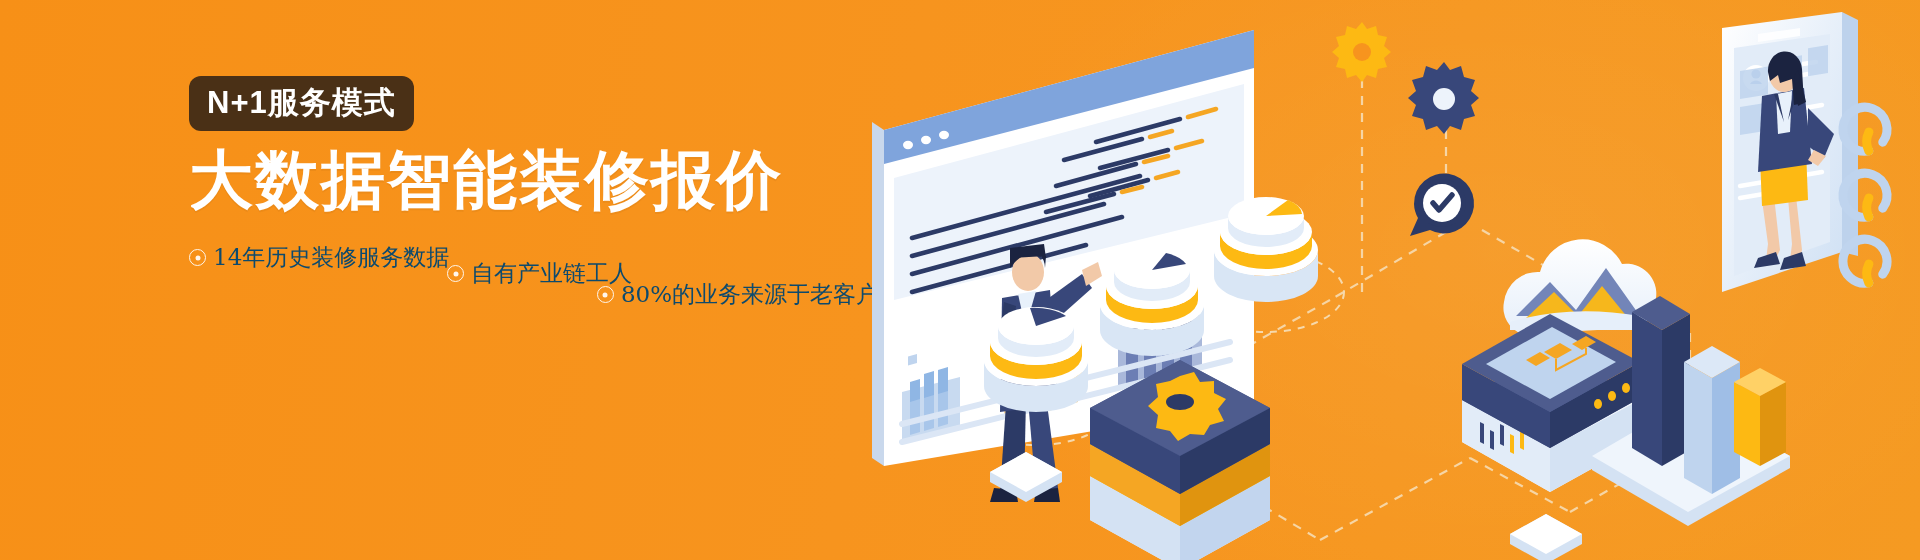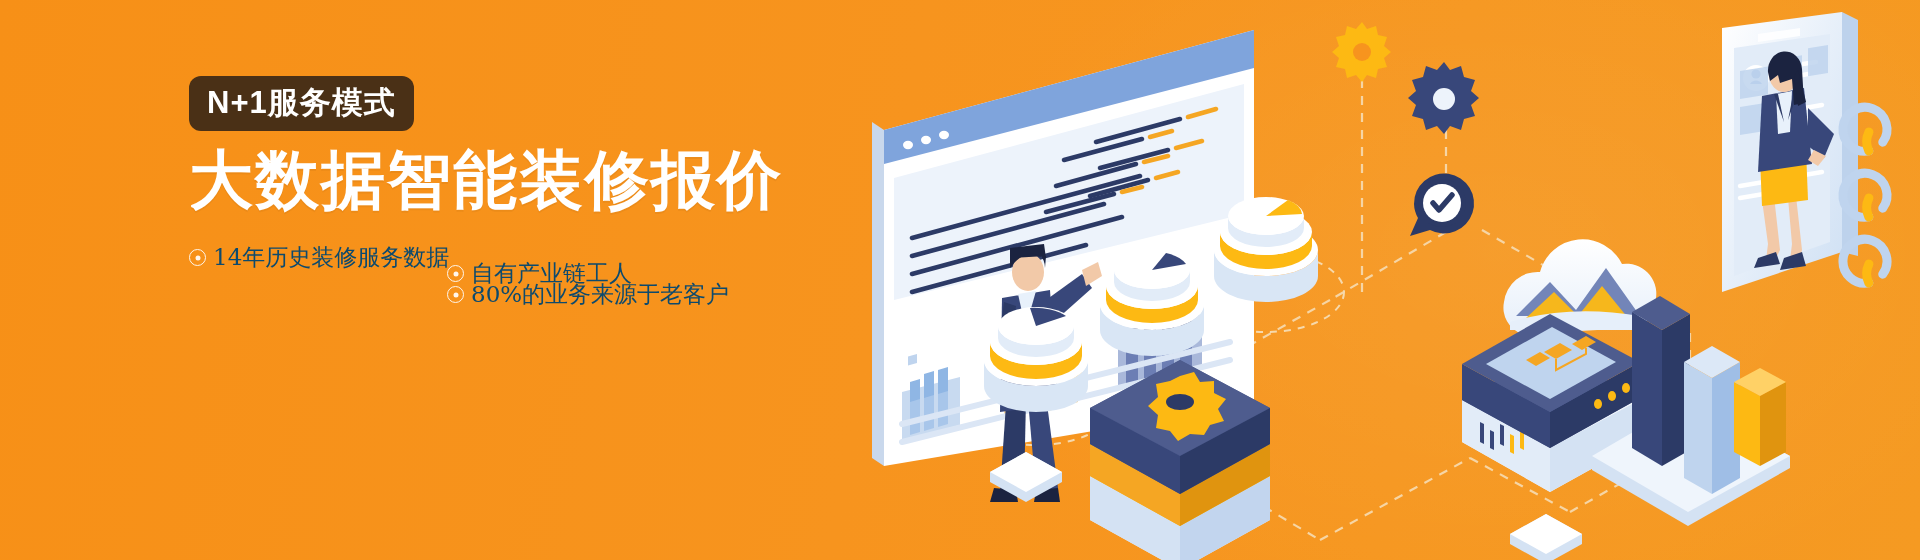--- a/index.html
+++ b/index.html
@@ -100,21 +100,21 @@
     height: 5px;
     background: #FFF6EC;
     border-radius: 50%;
     transform: translate(-50%, -50%);
   }
 
   .f-r1c1 { grid-column: 1; grid-row: 1; }
   .f-r2c1 { grid-column: 1; grid-row: 2; }
   .f-r3c1 { grid-column: 1; grid-row: 3; }
   .f-r1c2 { grid-column: 2; grid-row: 1; margin-top: 32px; }
-  .f-r2c2 { grid-column: 2; grid-row: 2; }
+  .f-r2c2 { grid-column: 2; grid-row: 2; justify-content: flex-end; }
 
   
   .illus {
     position: absolute;
     right: 0;
     top: 0;
     width: 1070px;
     height: 560px;
   }
   .illus svg { display: block; width: 100%; height: 100%; }

